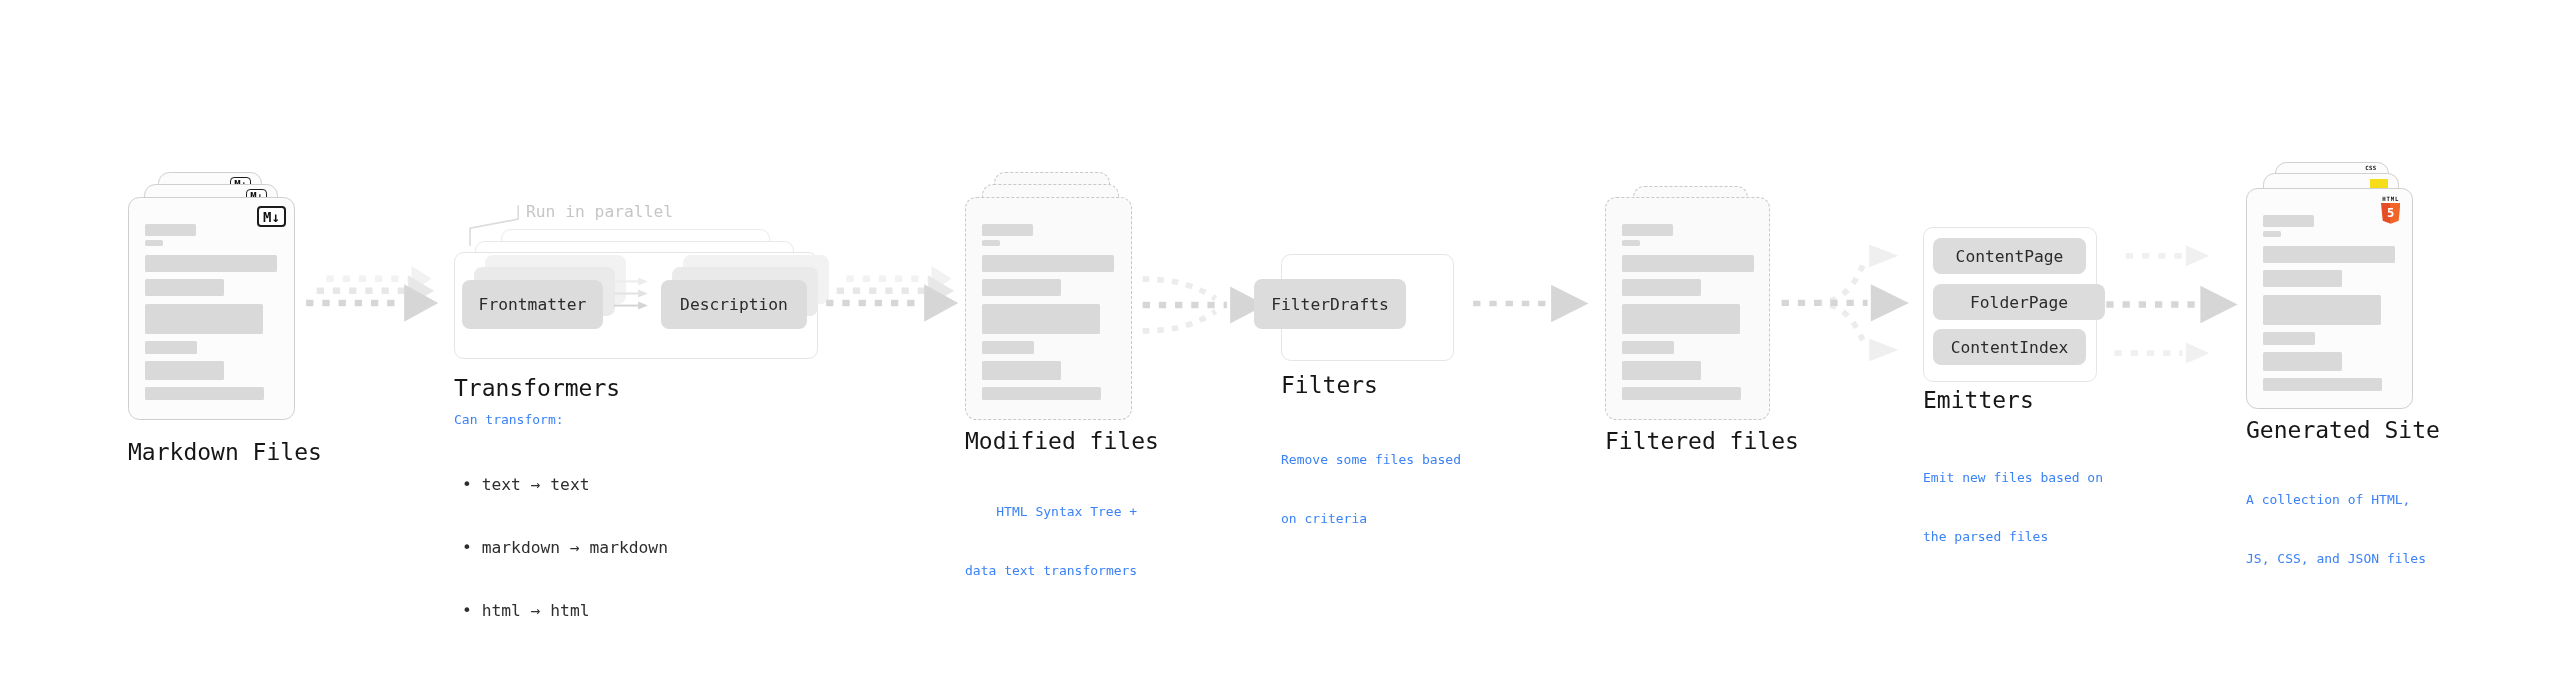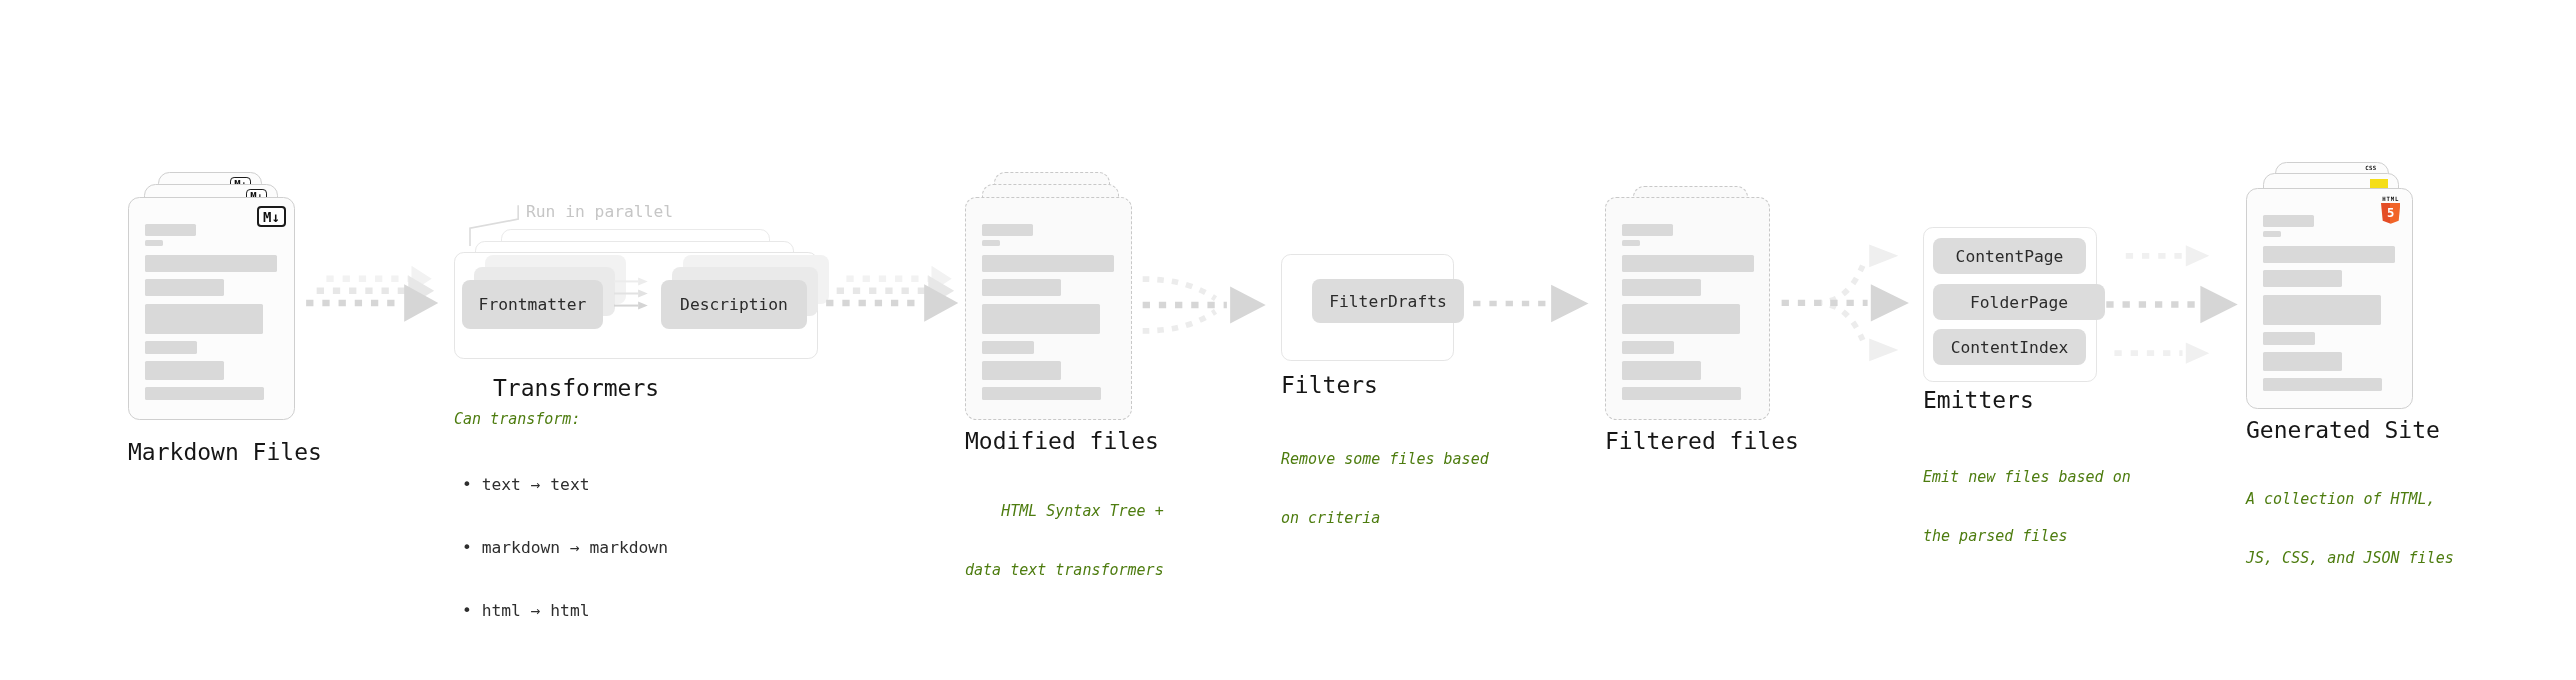--- a/index.html
+++ b/index.html
@@ -30,21 +30,21 @@
 
   
   .outline-box{position:absolute;background:#ffffff;border:1.6px solid #e5e5e5;border-radius:9.8px;}
   .item-box{position:absolute;background:#dcdcdc;border-radius:8.1px;display:flex;align-items:center;
     justify-content:center;font-size:16.3px;color:#2b2b2b;}
   .item-box.g1{background:#eaeaea;}
   .item-box.g2{background:#f2f2f2;}
 
   
   .title{position:absolute;font-size:23px;line-height:28px;color:#161616;white-space:pre;}
-  .desc{position:absolute;font-size:15px;line-height:19.5px;color:#4d7c0f;white-space:pre;font-style:italic;}
+  .desc{position:absolute;font-size:13px;line-height:19.5px;color:#3b82f6;white-space:pre;}
   .bullets{position:absolute;font-size:16.3px;line-height:21px;color:#2e2e2e;white-space:pre;padding-left:8.1px;}
   .annotation{position:absolute;font-size:16.3px;color:#c6c6c6;white-space:pre;}
 
   svg{position:absolute;pointer-events:none;}
 </style>
 </head>
 <body>
 
 <div class="canvas">
 
@@ -99,21 +99,21 @@
         <polygon points="36,18 36,28 48,23" fill="#e2e2e2"></polygon>
       <line x1="6" y1="38" x2="36" y2="38" stroke="#d4d4d4" stroke-width="2.5"></line>
         <polygon points="36,33 36,43 48,38" fill="#d4d4d4"></polygon>
     </svg>
 
     <svg style="left:465px;top:202px;" width="59" height="49" viewBox="0 0 72 60">
       <polyline points="65,4 65,21 6,32 6,54" fill="none" stroke="#dcdcdc" stroke-width="2"></polyline>
     </svg>
     <div class="annotation" style="left:526px;top:202px;">Run in parallel</div>
   </div>
-  <div class="title" style="left:454px;top:374px;margin-left:39px;">Transformers</div>
+  <div class="title" style="left:454px;top:374px;">Transformers</div>
   <div class="desc" style="left:454px;top:410px;">Can transform:</div>
   <div class="bullets" style="left:454px;top:432px;">
     <div>• text → text</div>
     <div>• markdown → markdown</div>
     <div>• html → html</div>
   </div>
 
   <svg style="left:822px;top:256px;" width="142" height="77" viewBox="0 0 175 95">
     <line x1="30" y1="28" x2="132" y2="28" stroke="#f2f2f2" stroke-width="8" stroke-dasharray="9 11"></line>
     <polygon points="135,12 135,44 160,28" fill="#f2f2f2"></polygon>
@@ -146,21 +146,21 @@
   </div>
 
   <svg style="left:1136px;top:271px;" width="138" height="68" viewBox="0 0 170 84">
     <path d="M 8 10 C 52 10 76 20 98 34" fill="none" stroke="#ececec" stroke-width="7" stroke-dasharray="8 10"></path>
     <path d="M 8 74 C 52 74 76 64 98 50" fill="none" stroke="#ececec" stroke-width="7" stroke-dasharray="8 10"></path>
     <line x1="8" y1="42" x2="112" y2="42" stroke="#d6d6d6" stroke-width="8" stroke-dasharray="9 11"></line>
     <polygon points="116,19 116,65 160,42" fill="#d6d6d6"></polygon>
   </svg>
 
   <div class="outline-box" style="left:1281px;top:254px;width:173px;height:107px;"></div>
-  <div class="item-box" style="left:1312px;top:279px;width:152px;height:44px;">FilterDrafts</div>
+  <div class="item-box" style="left:1254px;top:279px;width:152px;height:50px;">FilterDrafts</div>
   <div class="title" style="left:1281px;top:371px;">Filters</div>
   <div class="desc" style="left:1281px;top:411px;">
     <div>Remove some files based</div>
     <div>on criteria</div>
   </div>
 
   <svg style="left:1468px;top:284px;" width="124" height="39" viewBox="0 0 152 48">
     <line x1="6" y1="24" x2="98" y2="24" stroke="#d6d6d6" stroke-width="7" stroke-dasharray="9 11"></line>
     <polygon points="102,1 102,47 148,24" fill="#d6d6d6"></polygon>
   </svg>

